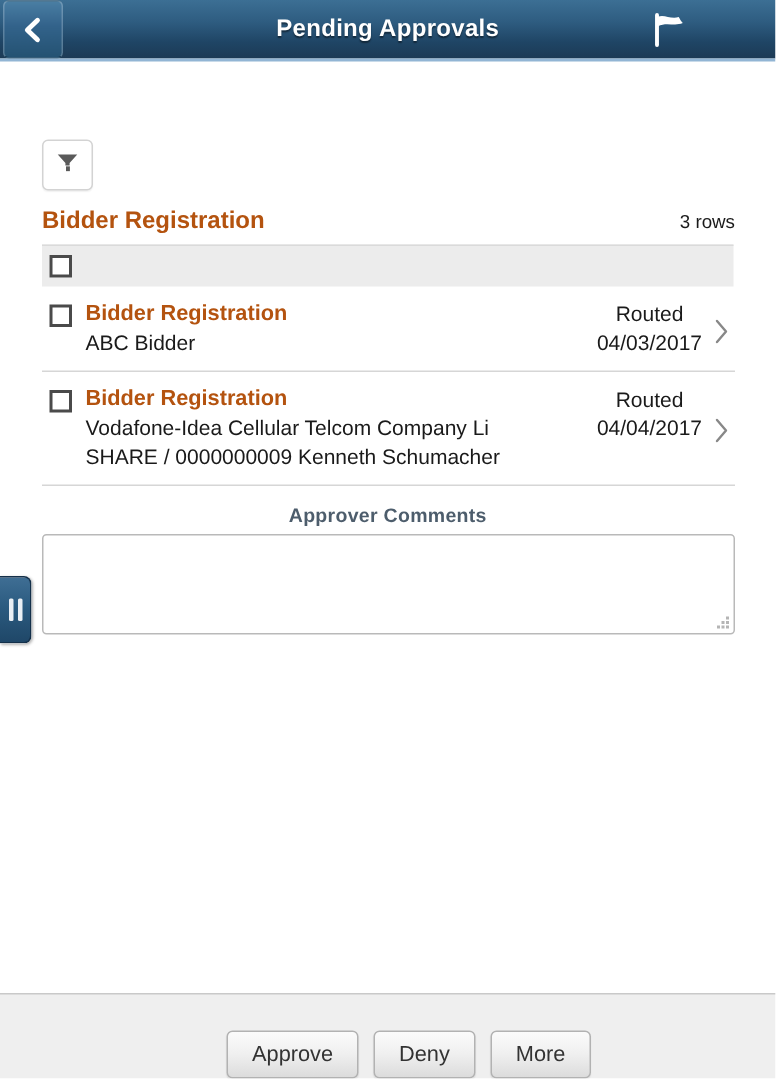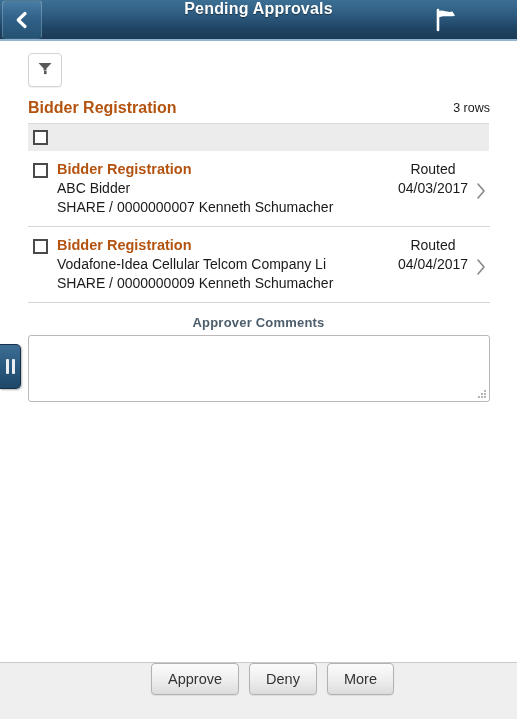--- a/index.html
+++ b/index.html
@@ -16,21 +16,21 @@
     display: flex; flex-direction: column;
   }
 
   
   .header {
     position: relative;
     height: 41px;
     flex: 0 0 41px;
     background: linear-gradient(to bottom, #3c6f94 0%, #2e5c80 38%, #1f4565 72%, #1c3a55 100%);
     border-bottom: 2px solid #92b5d4;
-    display: flex; 
+    display: flex; align-items: center;
   }
   .back-btn {
     width: 40px; height: 39px;
     margin-left: 2px;
     border-radius: 4px;
     background: linear-gradient(to bottom, #4a7ea3 0%, #32628a 45%, #245272 100%);
     border: 1px solid rgba(255,255,255,0.22);
     border-bottom: 1px solid rgba(0,0,0,0.25);
     display: flex; align-items: center; justify-content: center;
     cursor: pointer;
@@ -63,20 +63,21 @@
     border-radius: 1px;
     margin: 4px 0;
   }
 
   
   .content {
     flex: 1 1 auto;
     position: relative;
     overflow: hidden;
     background: #ffffff;
+    margin-top: 40px;
   }
   .filter-row { padding: 12px 0 6px 28px; }
   .filter-btn {
     width: 34px; height: 34px;
     background: #ffffff;
     border: 1px solid #d3d3d3;
     border-radius: 4px;
     box-shadow: 0 1px 1px rgba(0,0,0,0.06);
     display: flex; align-items: center; justify-content: center;
     cursor: pointer;
@@ -214,21 +215,21 @@
     width: 3px; height: 15px;
     background: #eaeff4;
     border-radius: 1px;
   }
 
   
   .footer {
     flex: 0 0 57px;
     background: #efefef;
     border-top: 1px solid #c9c9c9;
-    display: flex; align-items: flex-start; justify-content: center;
+    display: flex; align-items: flex-end; justify-content: center;
     gap: 10px;
     padding-left: 28px;
   }
   .fbtn {
     min-width: 62px;
     height: 32px;
     padding: 0 16px;
     border: 1px solid #b2b2b2;
     border-radius: 4px;
     background: linear-gradient(to bottom, #fbfbfb 0%, #efefef 50%, #dcdcdc 100%);
@@ -291,21 +292,20 @@
       <span class="cbx"></span>
     </div>
 
     <div class="list">
 
       <div class="list-item">
         <span class="cbx li-cbx"></span>
         <div class="li-main">
           <div class="li-link">Bidder Registration</div>
           <div class="li-sub">ABC Bidder</div>
-          <div class="li-sub">SHARE / 0000000007  Kenneth Schumacher</div>
         </div>
         <div class="li-right">
           <div>Routed</div>
           <div>04/03/2017</div>
         </div>
         <div class="li-chevron">
           <span>
             <svg width="12" height="18" viewBox="0 0 12 18">
               <path d="M3 2 L9 9 L3 16" fill="none" stroke="#888888" stroke-width="1.6" stroke-linecap="round" stroke-linejoin="round"></path>
             </svg>

